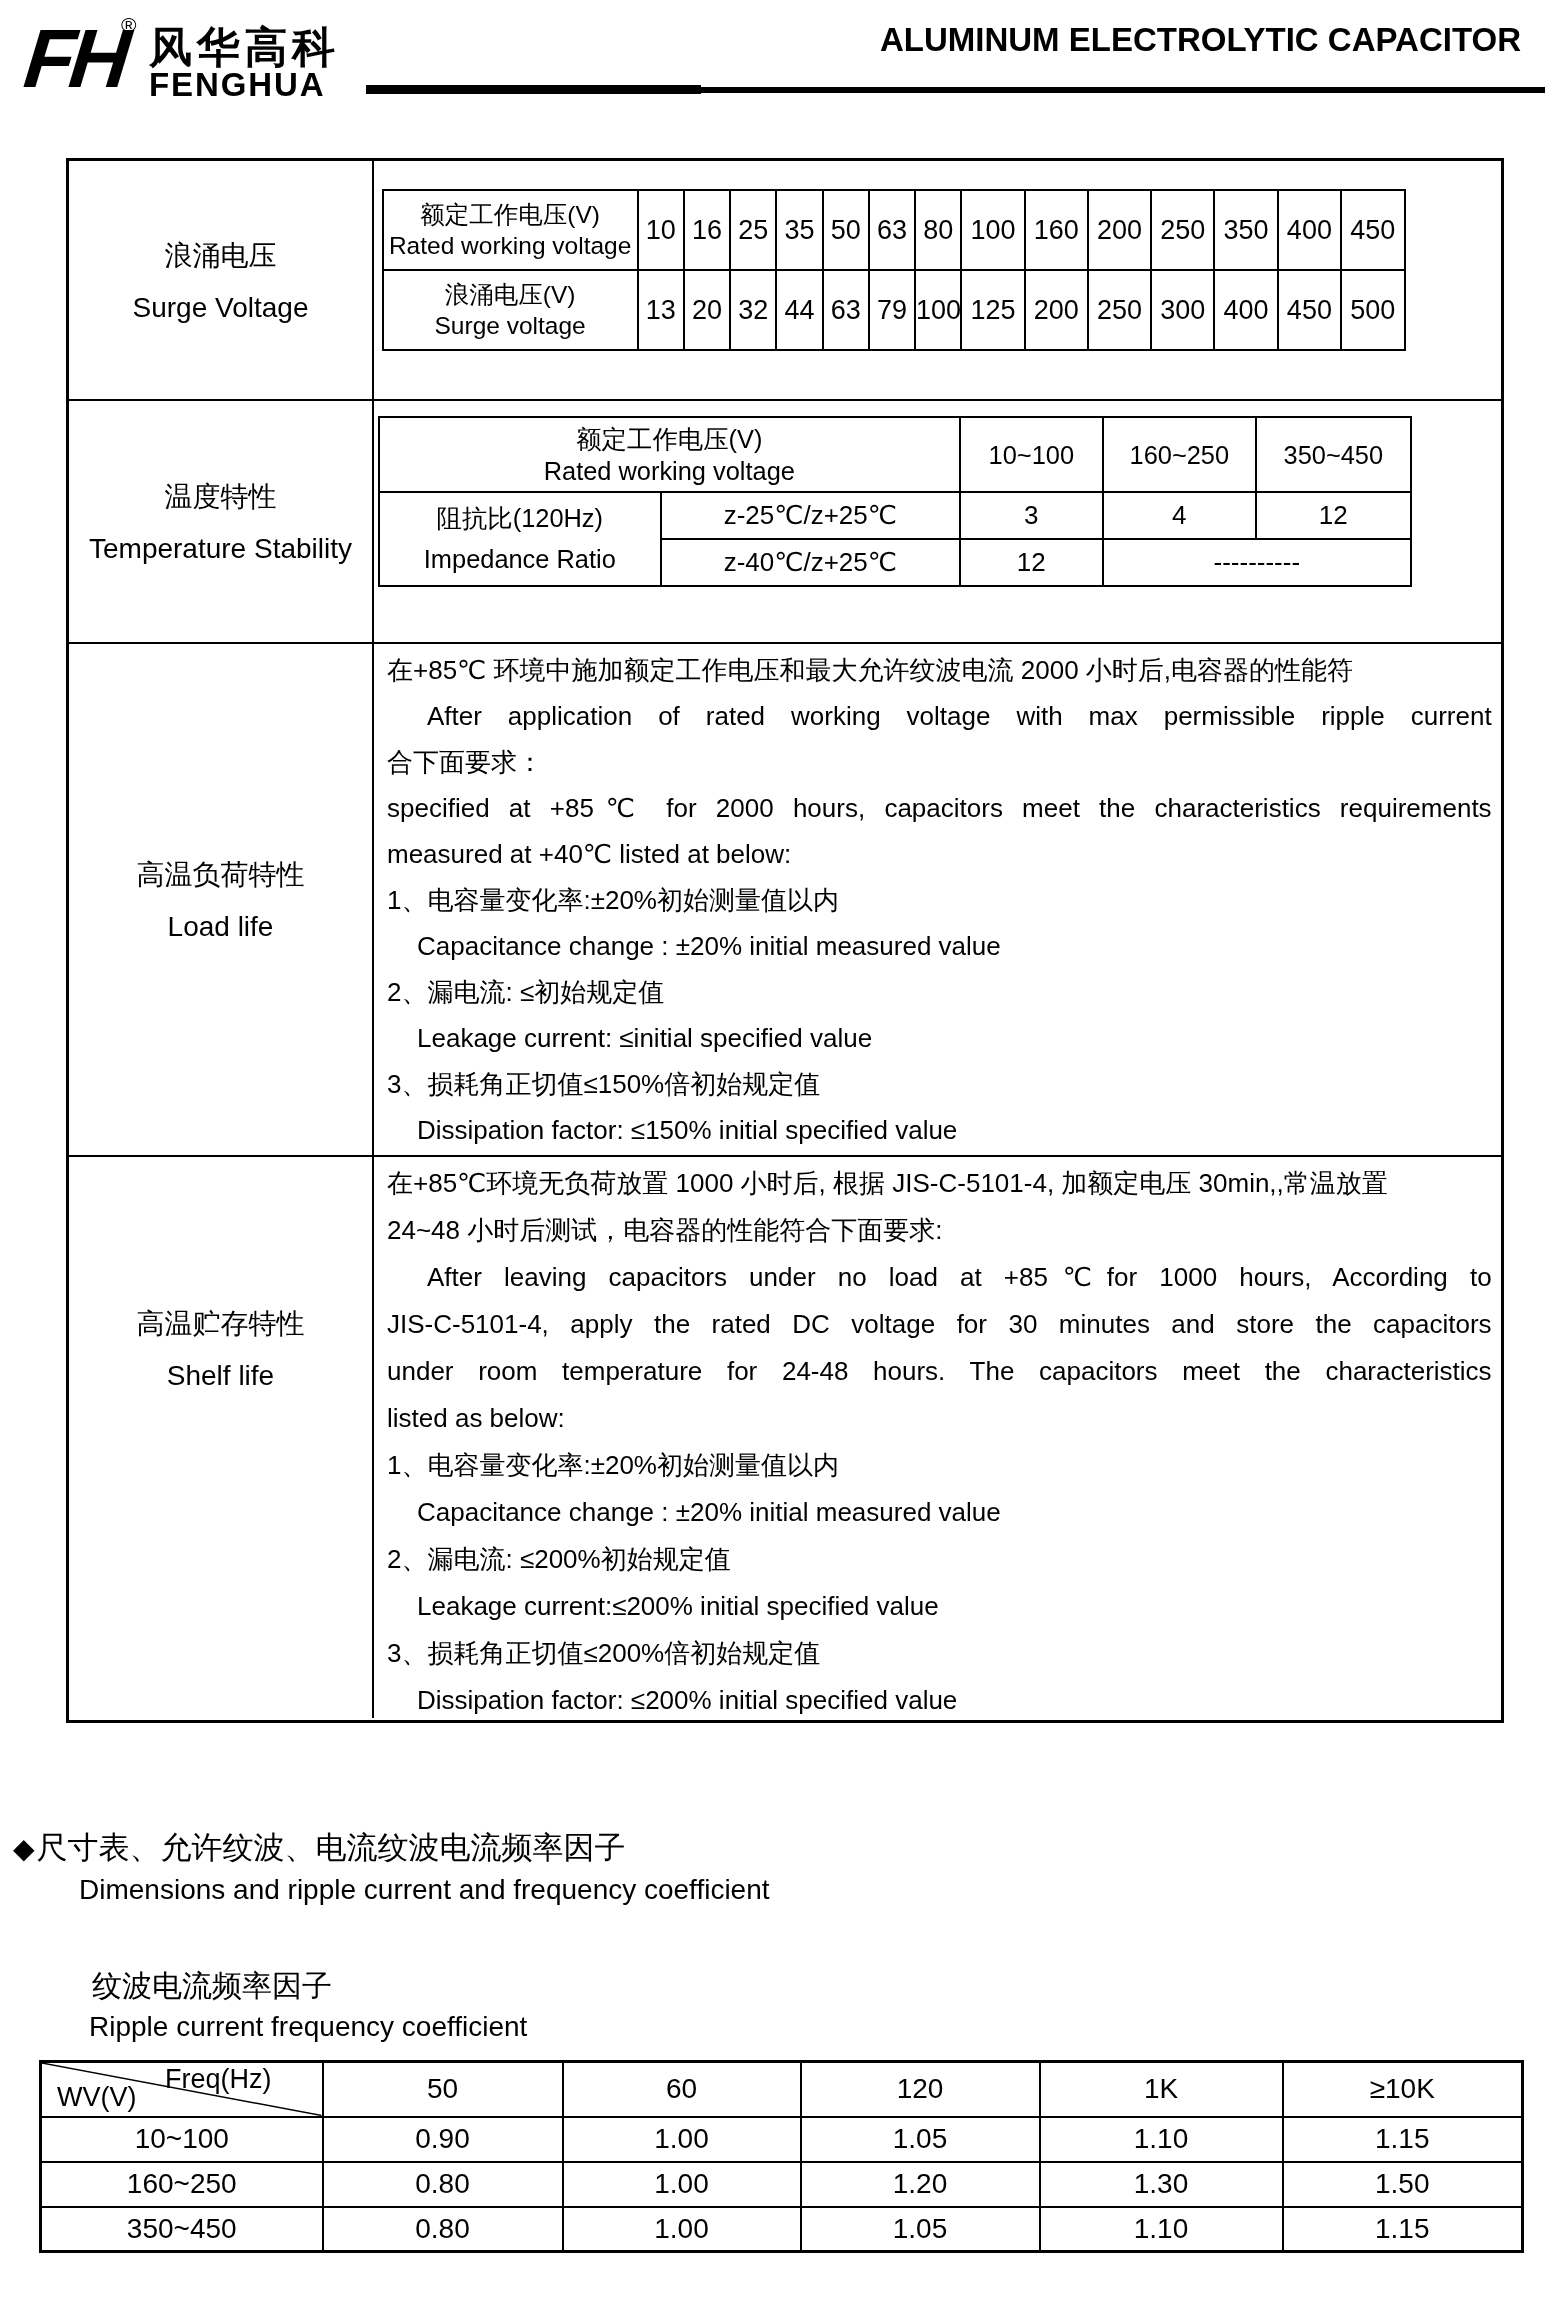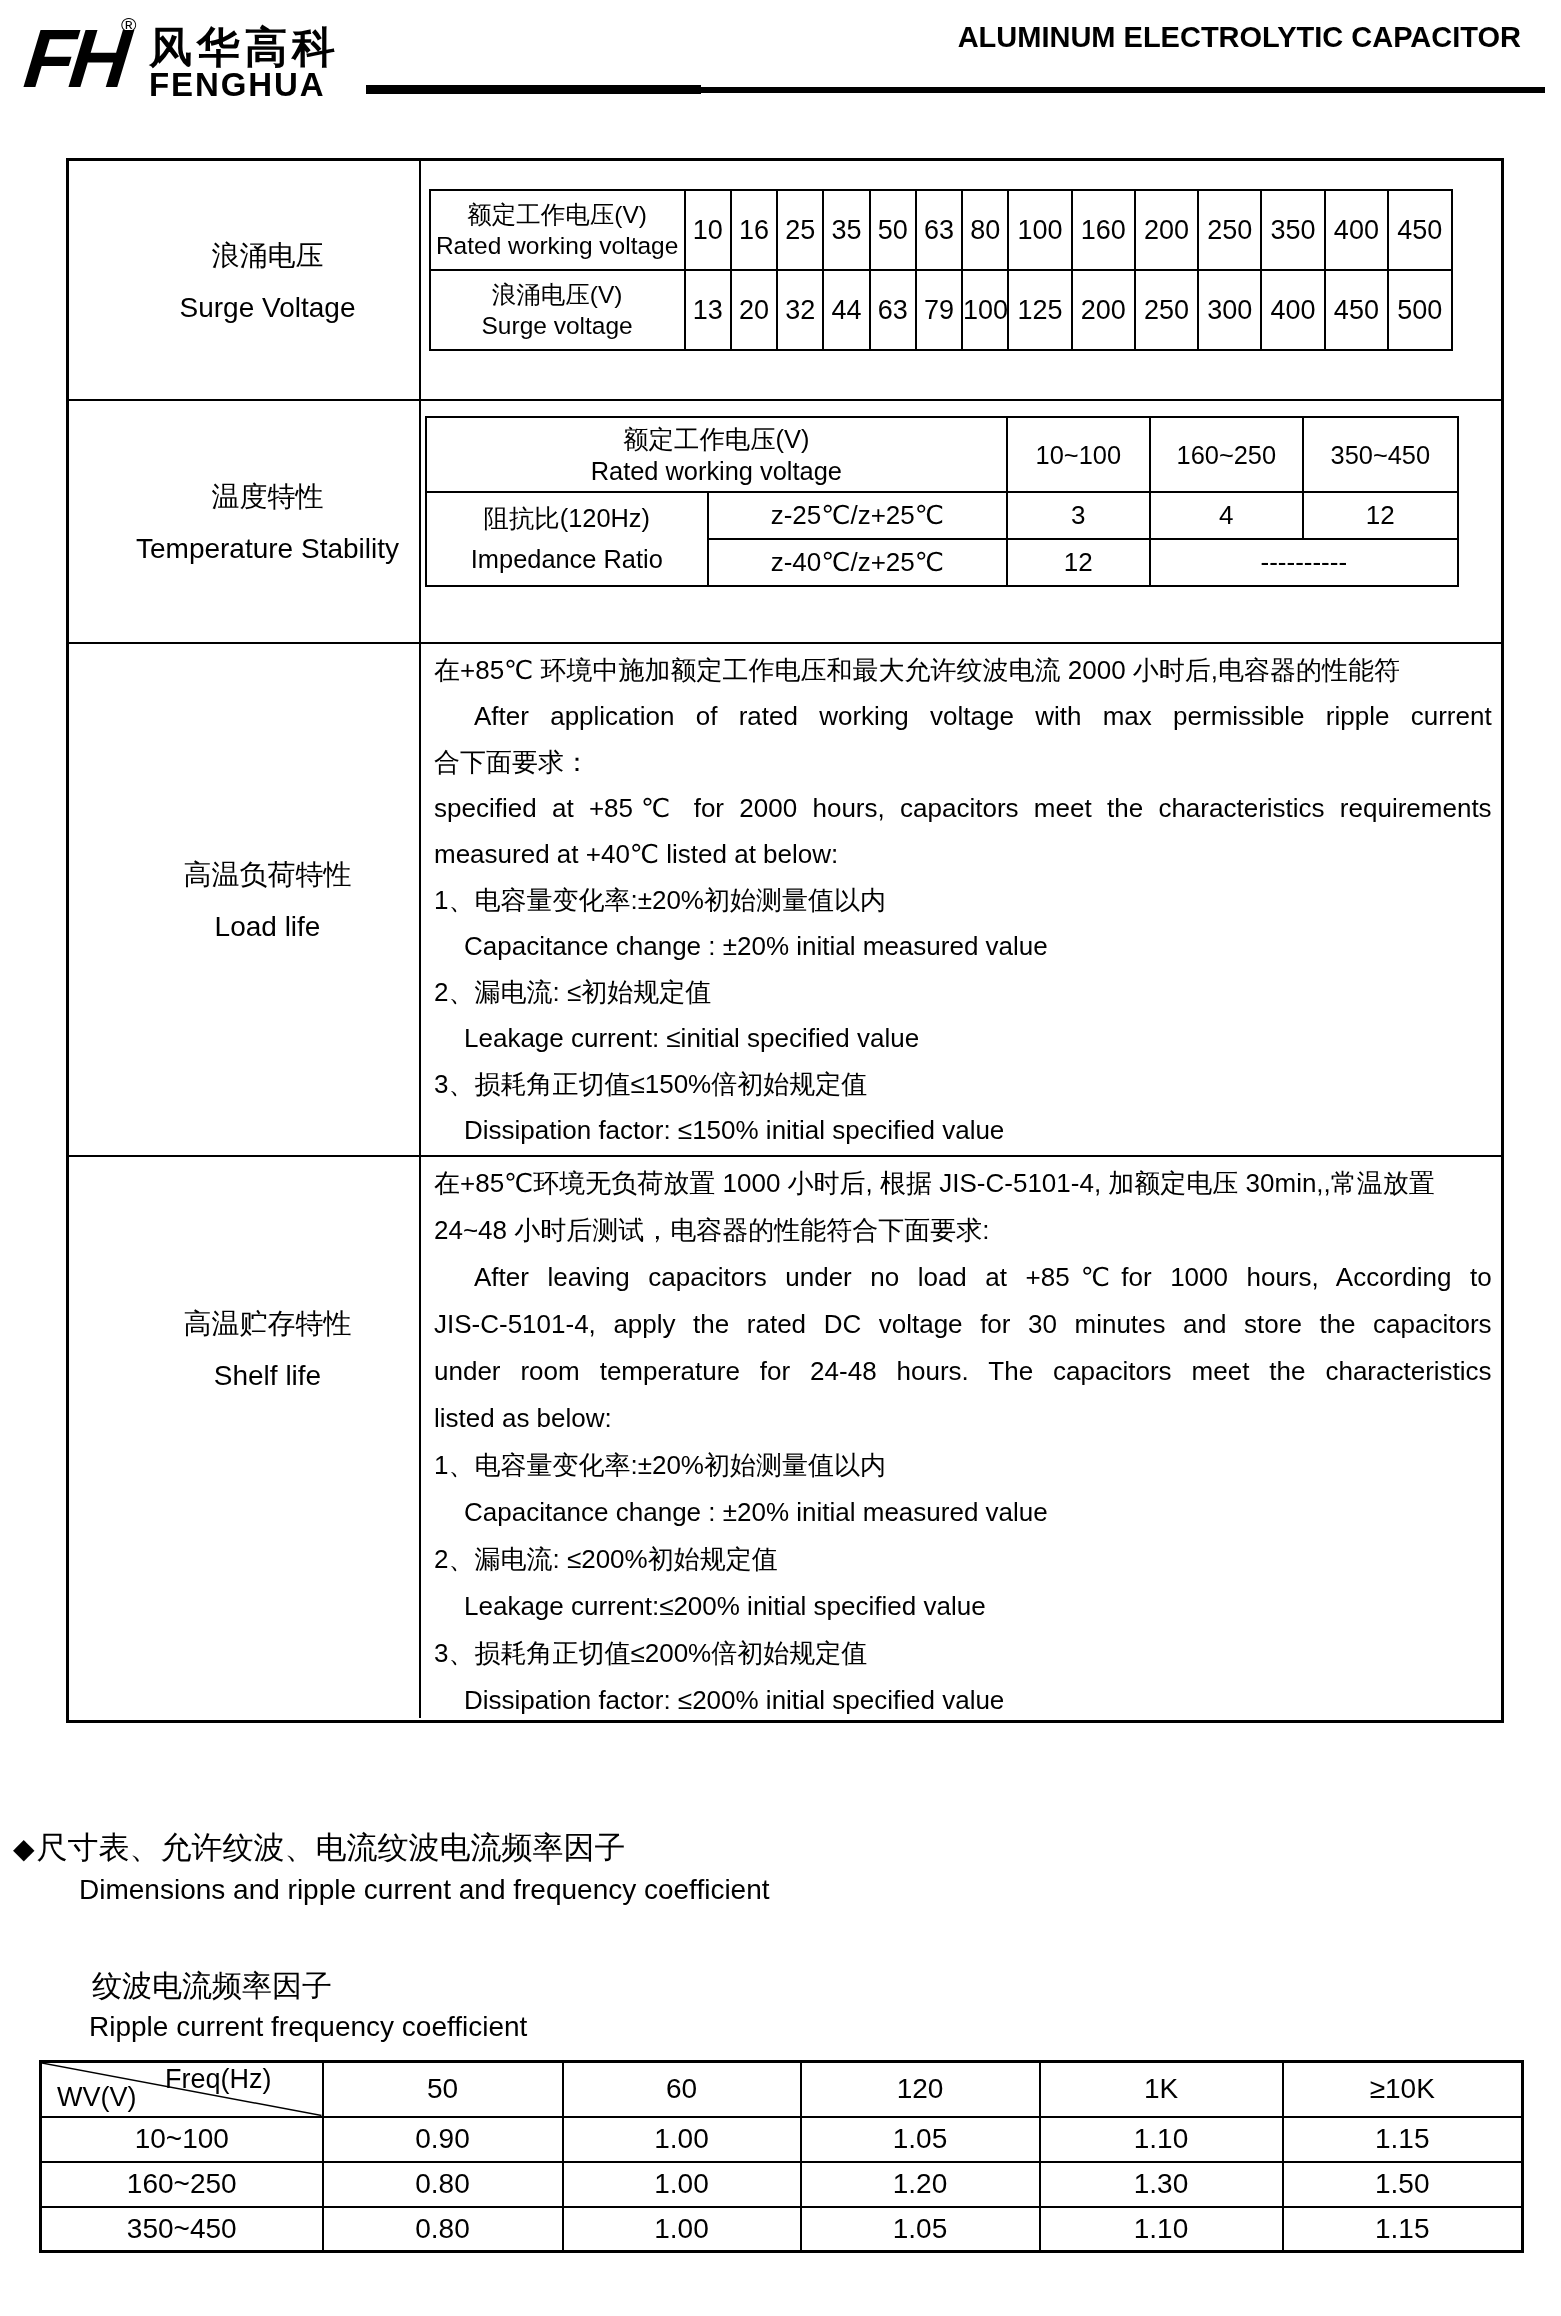--- a/index.html
+++ b/index.html
@@ -10,32 +10,32 @@
     font-family:"Liberation Sans","DejaVu Sans",sans-serif;
     overflow:hidden;
   }
   
   .logo-mark{ position:absolute; left:24.5px; top:17px; font-size:83px; font-weight:bold;
     font-style:italic; transform:skewX(-6deg); letter-spacing:-5.6px; line-height:1; }
   .reg{ position:absolute; left:121px; top:13px; font-size:21px; }
   .brand-cn{ position:absolute; left:149px; top:19px; font-size:43px; font-weight:bold; letter-spacing:4.7px; }
   .brand-en{ position:absolute; left:149px; top:66px; font-size:33px; font-weight:bold; letter-spacing:1.9px; }
   .doc-title{ position:absolute; left:659px; top:21px; width:862px; text-align:right;
-    font-size:29px; font-weight:bold; letter-spacing:0px; }
+    font-size:33px; font-weight:bold; letter-spacing:0px; }
   .hr-main{ position:absolute; left:366px; top:87px; width:1179px; height:5.6px; background:#000; }
   .hr-left{ position:absolute; left:366px; top:85px; width:335px; height:9.4px; background:#000; }
 
   
   .spec{ position:absolute; left:66px; top:158px; width:1438px; height:1565px;
     border:3.8px solid #000; display:flex; flex-direction:column; }
   .srow{ display:flex; width:100%; }
   .srow + .srow{ border-top:2.8px solid #000; }
   .r-surge{ height:238px; } .r-temp{ height:243px; } .r-load{ height:513px; } .r-shelf{ height:563px; }
   .lblcell{ width:305px; border-right:2.8px solid #000; display:flex; flex-direction:column;
-    align-items:center; justify-content:center; gap:17px; font-size:28px; text-align:center;margin-left:47px; }
+    align-items:center; justify-content:center; gap:17px; font-size:28px; text-align:center; }
   .r-shelf .lblcell{ padding-bottom:179px; }
   .ccell{ flex:1; position:relative; }
 
   table{ border-collapse:collapse; table-layout:fixed; }
   .it td,.it th{ border:2.8px solid #000; text-align:center; vertical-align:middle;
     font-weight:normal; padding:0; }
 
   .surge-it{ position:absolute; left:7.5px; top:28px; width:1024px; }
   .surge-it td{ height:80px; font-size:27px; }
   .surge-it .hl{ font-size:24.5px; line-height:31px; }

